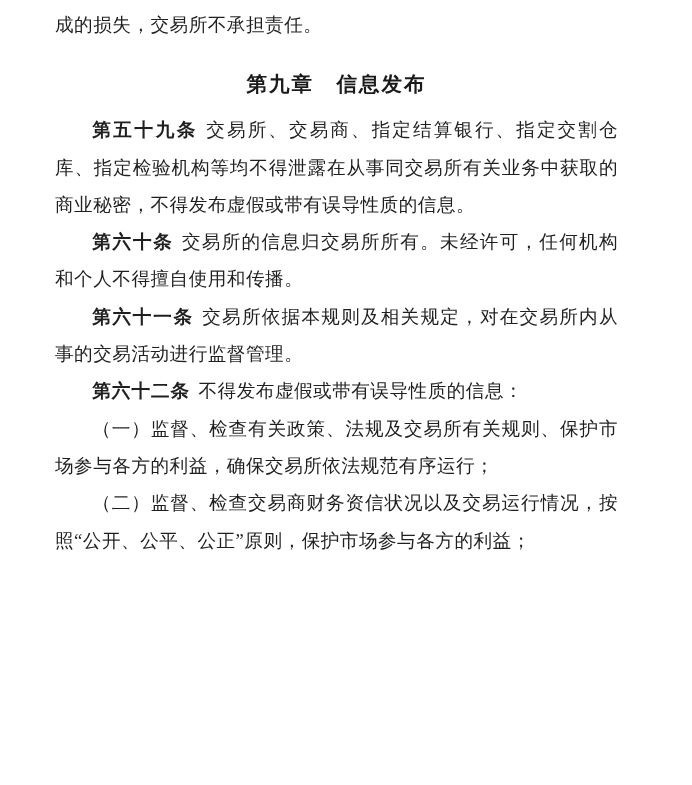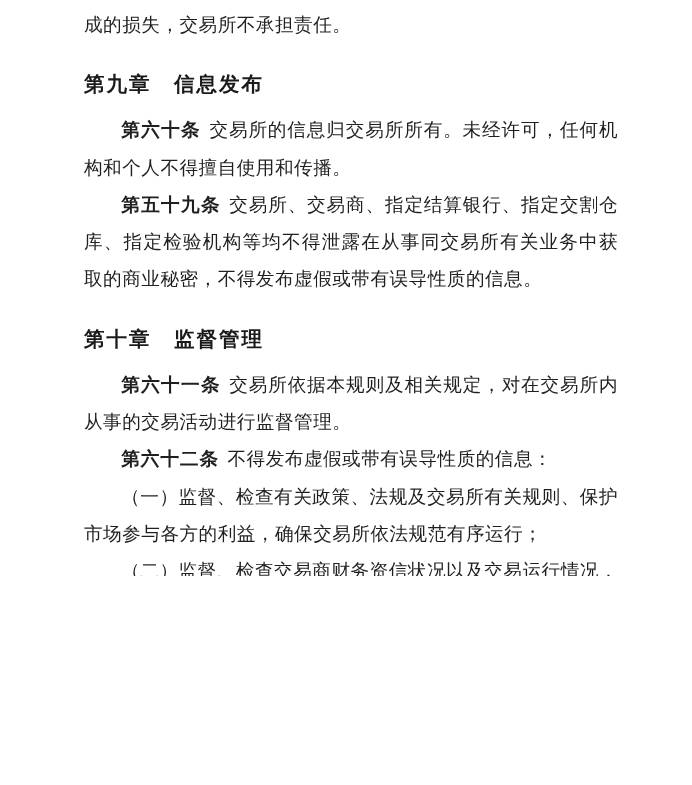--- a/index.html
+++ b/index.html
@@ -7,21 +7,21 @@
     padding: 0;
     background: #ffffff;
   }
   .page {
     position: relative;
     width: 692px;
     height: 576px;
     margin: 0 auto;
     background: #ffffff;
     box-sizing: border-box;
-    padding: 6px 74px 0 84px;
+    padding: 6px 74px 0 55px;
     font-family: "Liberation Serif", serif;
     color: #1f1f1f;
     overflow: hidden;
   }
   p.body {
     margin: 0;
     font-size: 18.6px;
     line-height: 37.3px;
     text-align: justify;
     text-justify: inter-character;
@@ -30,47 +30,46 @@
   p.body.indent {
     text-indent: 2em;
   }
   .article-label {
     font-weight: bold;
     margin-right: 0.45em;
     letter-spacing: 1px;
   }
   h2.chapter {
     margin: 26px 0 12px 0;
-    text-align: left;
+    text-align: center;
     font-size: 20.5px;
     line-height: 30px;
     font-weight: bold;
     letter-spacing: 2px;
     color: #1a1a1a;
   }
 </style>
 </head>
 <body>
 
 <div class="page">
 
   <p class="body">成的损失，交易所不承担责任。</p>
 
   <h2 class="chapter">第九章　信息发布</h2>
 
 
   <p class="body indent">
+    <span class="article-label">第五十九条</span><span>交易所、交易商、指定结算银行、指定交割仓库、指定检验机构等均不得泄露在从事同交易所有关业务中获取的商业秘密，不得发布虚假或带有误导性质的信息。</span>
+  </p>
+
+  <p class="body indent">
     <span class="article-label">第六十条</span><span>交易所的信息归交易所所有。未经许可，任何机构和个人不得擅自使用和传播。</span>
   </p>
 
-  <p class="body indent">
-    <span class="article-label">第五十九条</span><span>交易所、交易商、指定结算银行、指定交割仓库、指定检验机构等均不得泄露在从事同交易所有关业务中获取的商业秘密，不得发布虚假或带有误导性质的信息。</span>
-  </p>
-
-  <h2 class="chapter">第十章　监督管理</h2>
 
   <p class="body indent">
     <span class="article-label">第六十一条</span><span>交易所依据本规则及相关规定，对在交易所内从事的交易活动进行监督管理。</span>
   </p>
 
   <p class="body indent">
     <span class="article-label">第六十二条</span><span>不得发布虚假或带有误导性质的信息：</span>
   </p>
 
   <p class="body indent">（一）监督、检查有关政策、法规及交易所有关规则、保护市场参与各方的利益，确保交易所依法规范有序运行；</p>

